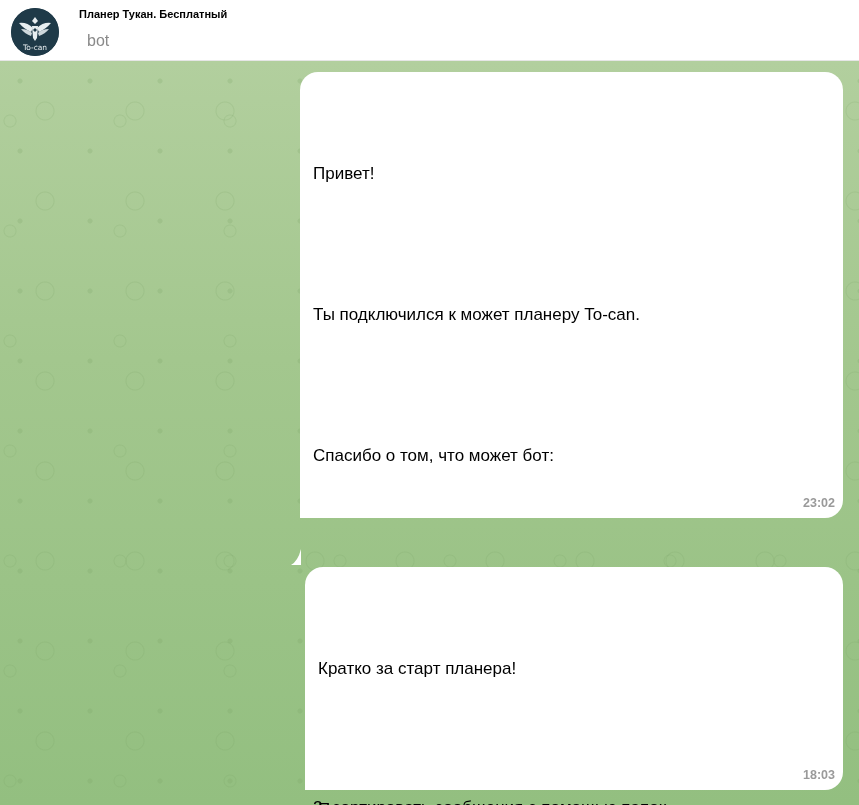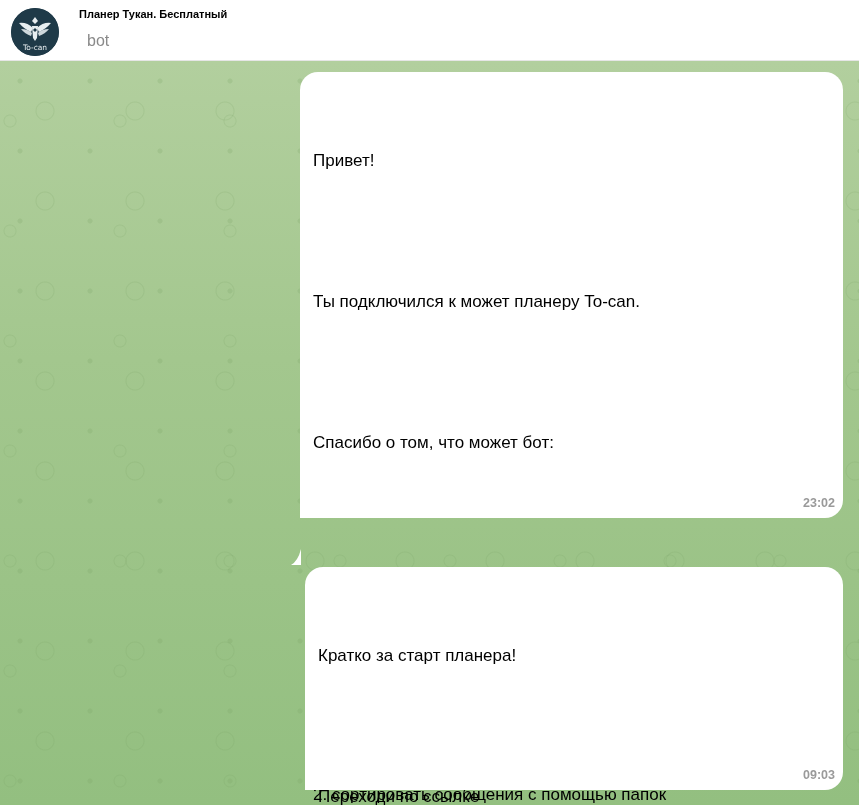--- a/index.html
+++ b/index.html
@@ -46,21 +46,21 @@
         radial-gradient(circle at 10px 60px, transparent 5px, rgba(120,160,100,0.2) 6px, transparent 7px) 0 0 / 110px 110px;
       opacity: 0.9;
     }
     .bubble {
       position: absolute;
       background: #ffffff;
       border-radius: 18px 18px 18px 0;
       color: #000;
       font-size: 17px;
       line-height: 23.5px;
-      padding: 6px 10px 6px 13px;
+      padding: 19px 10px 6px 13px;
       white-space: pre-wrap;
     }
     .bubble .tail {
       position: absolute; left: -9px; bottom: 0;
       width: 10px; height: 16px;
     }
     .bubble .tail svg { display: block; }
     .b1 { left: 300px; top: 11px; width: 543px; height: 446px; }
     .b2 { left: 305px; top: 506px; width: 538px; height: 223px; }
     .link { color: #1e63a8; cursor: pointer; }
@@ -126,16 +126,16 @@
     </span>
     <span class="line">Кратко за старт планера!</span>
     <span class="line"></span>
     <span class="line">Переходи по ссылке</span>
     
     
     
     
     
     
-    <span class="time">09:03</span>
+    <span class="time">18:03</span>
   </div>
 
 </div>
 
 </body></html>

